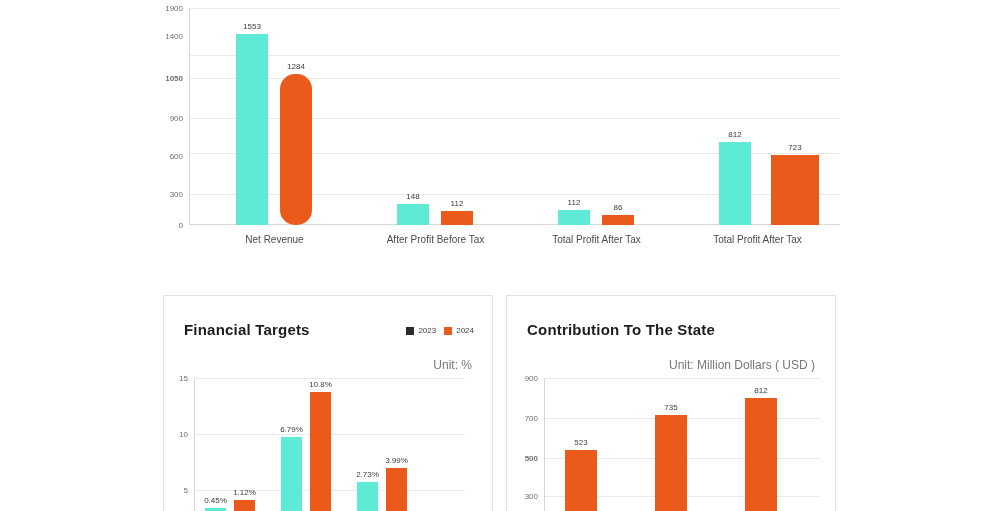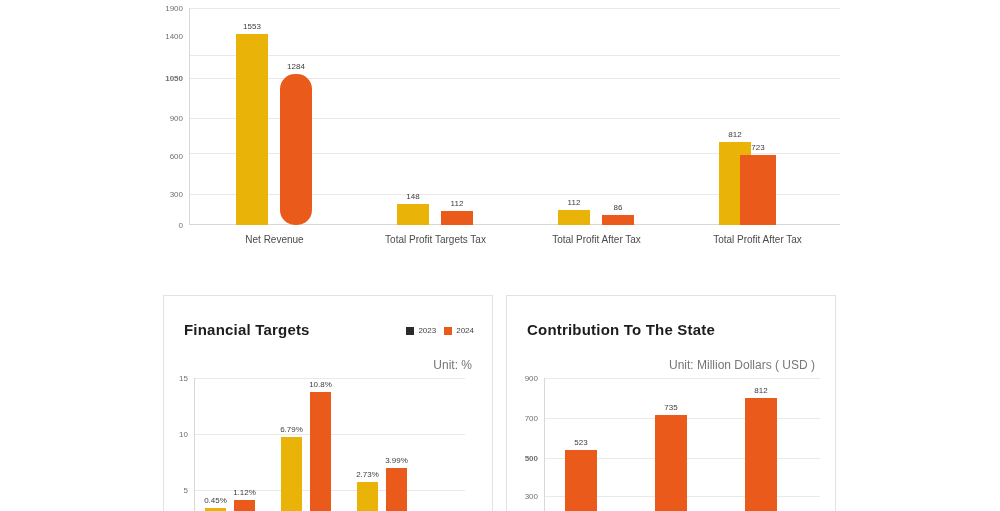--- a/index.html
+++ b/index.html
@@ -56,21 +56,21 @@
     transform: translateY(-50%);
     padding-right: 7px;
     font-size: 8px;
     color: #6f6f6f;
     white-space: nowrap;
   }
   .bar {
     position: absolute;
     bottom: 0;
   }
-  .bar.dark { background: #eab308; }
+  .bar.dark { background: #5eead4; }
   .bar.orange { background: #ea5b1b; }
   .bar-label {
     position: absolute;
     bottom: 100%;
     left: 50%;
     transform: translateX(-50%);
     margin-bottom: 3px;
     font-size: 8px;
     color: #3c3c3c;
     white-space: nowrap;
@@ -197,37 +197,37 @@
         <span class="cat-label">Net Revenue</span>
       </div>
 
       <div class="bar dark" style="left:207px; width:32px; height:21px;">
         <span class="bar-label">148</span>
       </div>
       <div class="bar orange" style="left:251px; width:32px; height:14px;">
         <span class="bar-label">112</span>
       </div>
       <div style="position:absolute; left:245px; bottom:0; width:1px; height:1px;">
-        <span class="cat-label">Total Profit Targets Tax</span>
+        <span class="cat-label">After Profit Before Tax</span>
       </div>
 
       <div class="bar dark" style="left:368px; width:32px; height:15px;">
         <span class="bar-label">112</span>
       </div>
       <div class="bar orange" style="left:412px; width:32px; height:10px;">
         <span class="bar-label">86</span>
       </div>
       <div style="position:absolute; left:406px; bottom:0; width:1px; height:1px;">
         <span class="cat-label">Total Profit After Tax</span>
       </div>
 
       <div class="bar dark" style="left:529px; width:32px; height:83px;">
         <span class="bar-label">812</span>
       </div>
-      <div class="bar orange" style="left:550px; width:36px; height:70px;">
+      <div class="bar orange" style="left:581px; width:48px; height:70px;">
         <span class="bar-label">723</span>
       </div>
       <div style="position:absolute; left:567px; bottom:0; width:1px; height:1px;">
         <span class="cat-label">Total Profit After Tax</span>
       </div>
 
     </div>
   </div>
 
   <div class="card" id="card-left">

